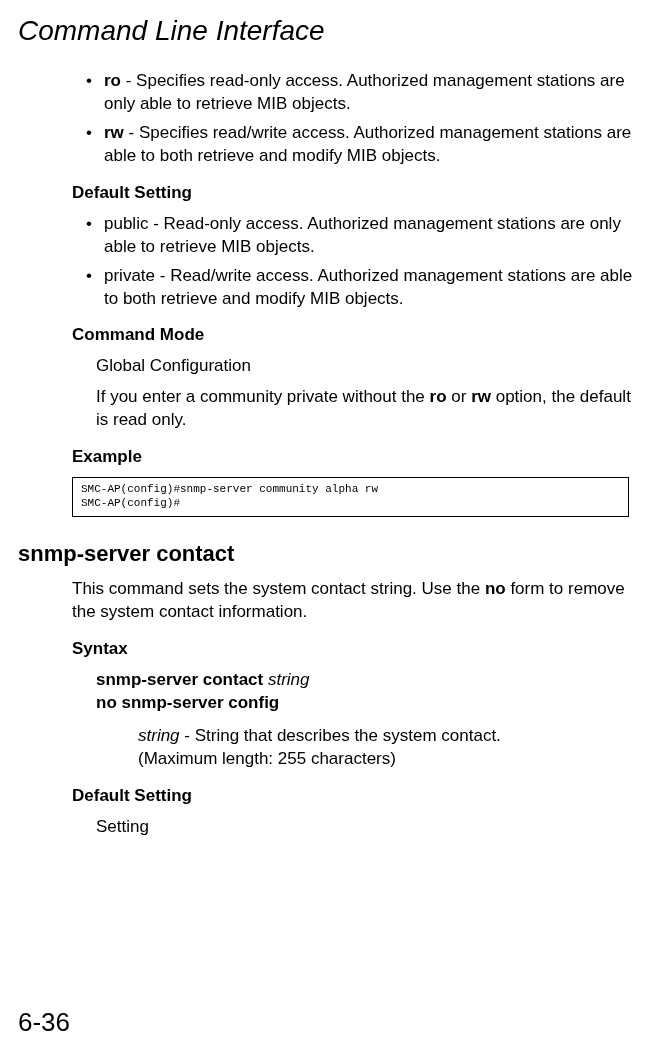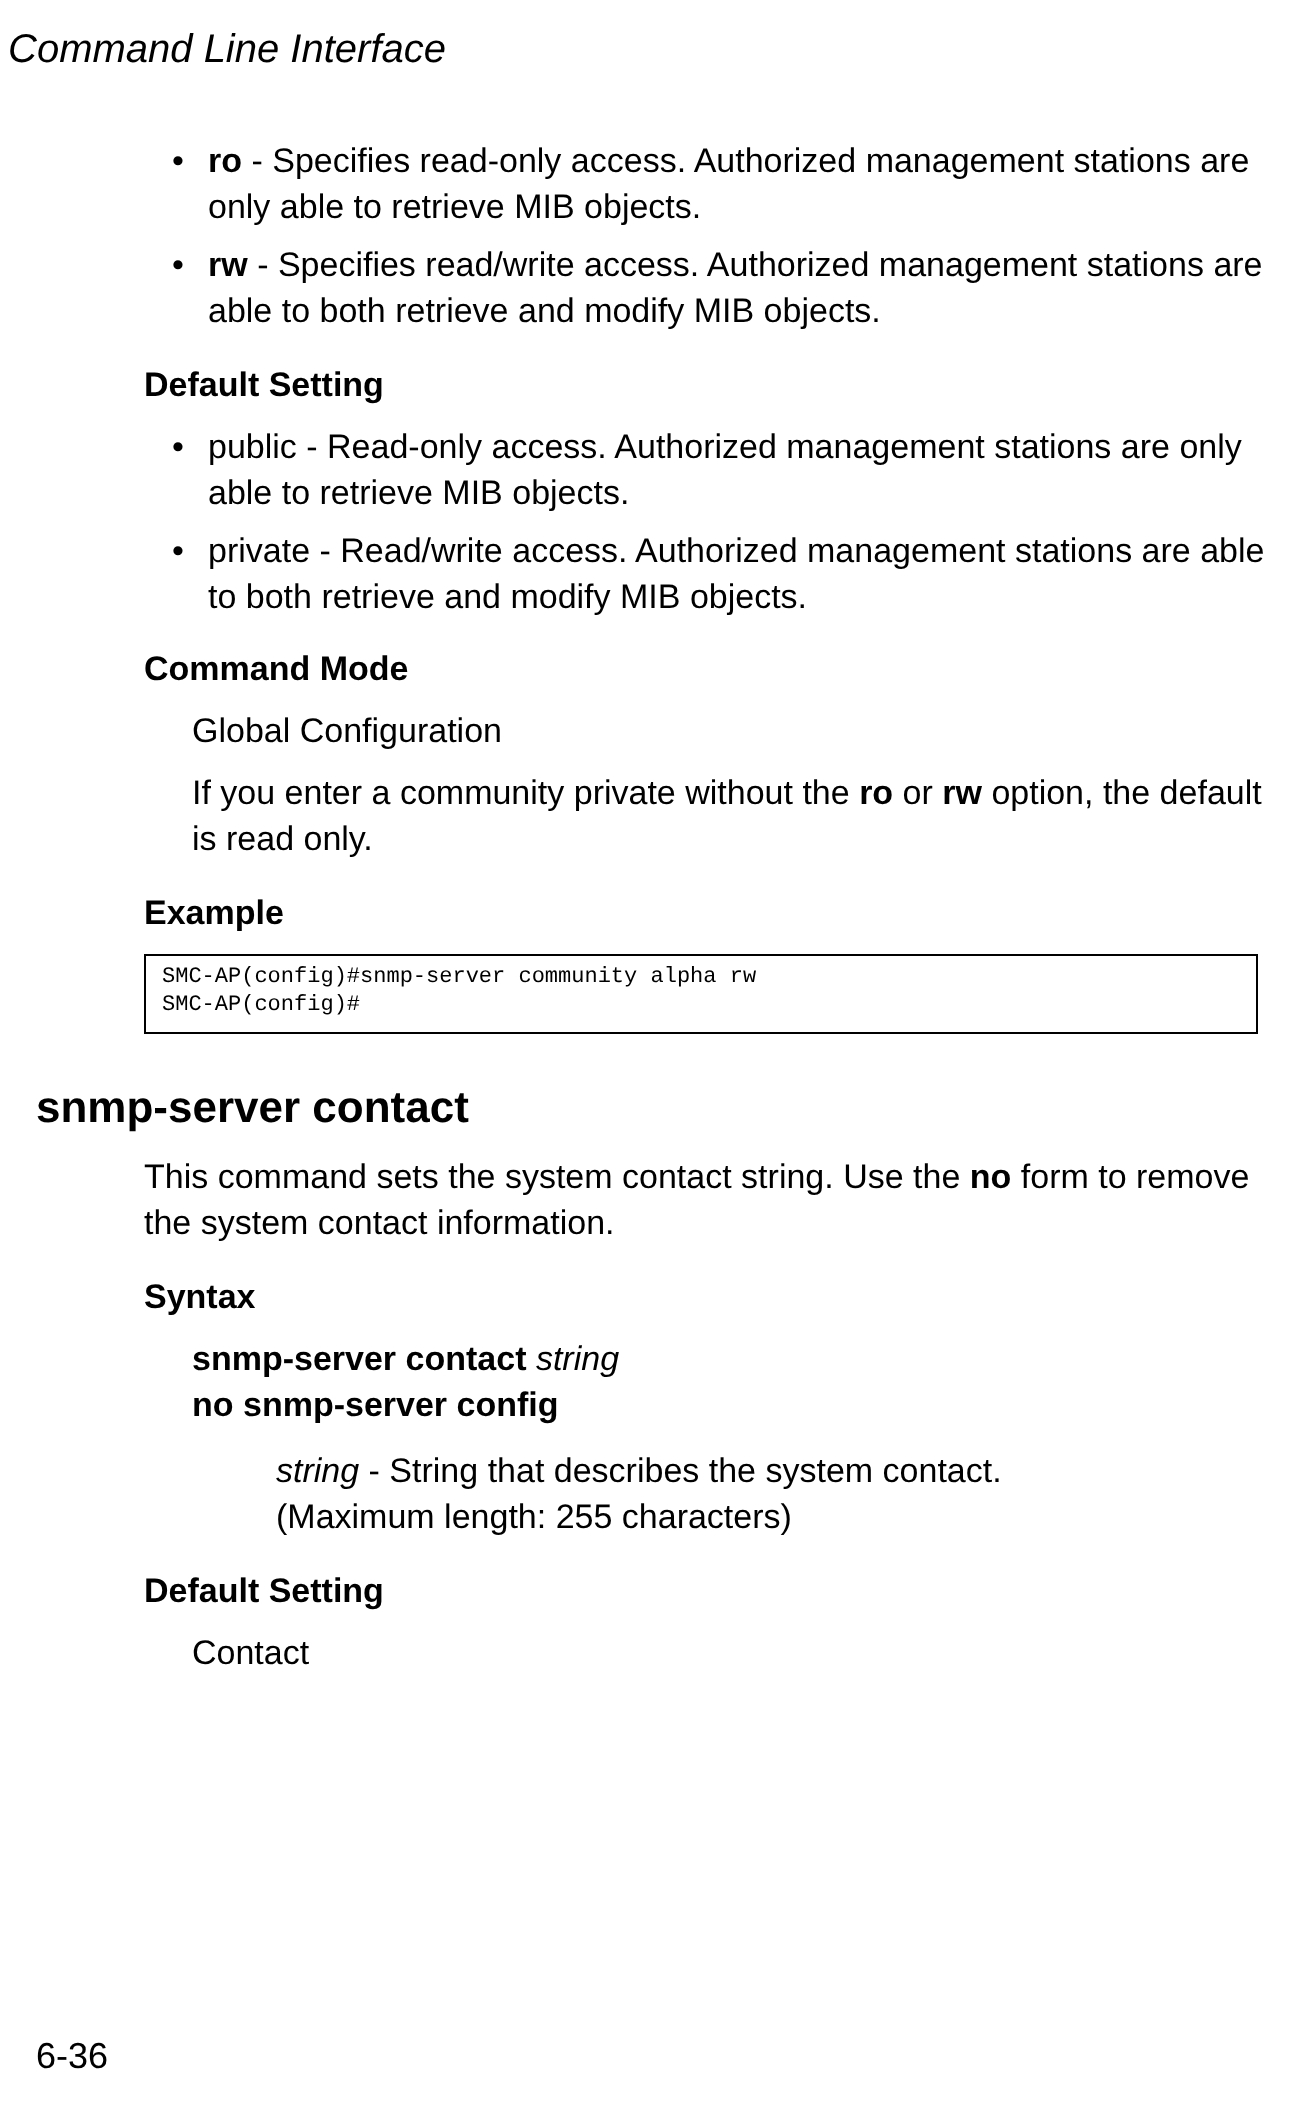--- a/index.html
+++ b/index.html
@@ -8,24 +8,24 @@
     line-height: 1.35;
     margin: 0;
     padding: 0;
     width: 657px;
     height: 1052px;
     position: relative;
     color: #000;
   }
   .header-title {
     font-style: italic;
-    font-size: 20px;
+    font-size: 28px;
     position: absolute;
     top: 12px;
-    left: 4px;
+    left: 18px;
   }
   .content {
     position: absolute;
     top: 70px;
     left: 18px;
     right: 18px;
   }
   ul.bullets {
     list-style: none;
     padding: 0;
@@ -68,21 +68,21 @@
     font-size: 11px;
     padding: 5px 8px;
     margin: 6px 10px 0 54px;
     line-height: 1.25;
     white-space: pre;
   }
   .page-num {
     position: absolute;
     bottom: 12px;
     left: 18px;
-    font-size: 18px;
+    font-size: 26px;
   }
   b { font-weight: bold; }
   i { font-style: italic; }
 </style>
 </head>
 <body>
 
 <div class="header-title">Command Line Interface</div>
 
 <div class="content">
@@ -118,17 +118,17 @@
   <div class="syntax-block">
     <div><b>snmp-server contact </b><i>string</i></div>
     <div><b>no snmp-server config</b></div>
   </div>
   <div class="indent1" style="margin-left:120px;">
     <i>string</i><span> - String that describes the system contact.</span><br>
     <span>(Maximum length: 255 characters)</span>
   </div>
 
   <div class="section-h">Default Setting</div>
-  <div class="indent1">Contact</div>
+  <div class="indent1">Setting</div>
 
 </div>
 
 <div class="page-num">6-36</div>
 
 </body></html>

